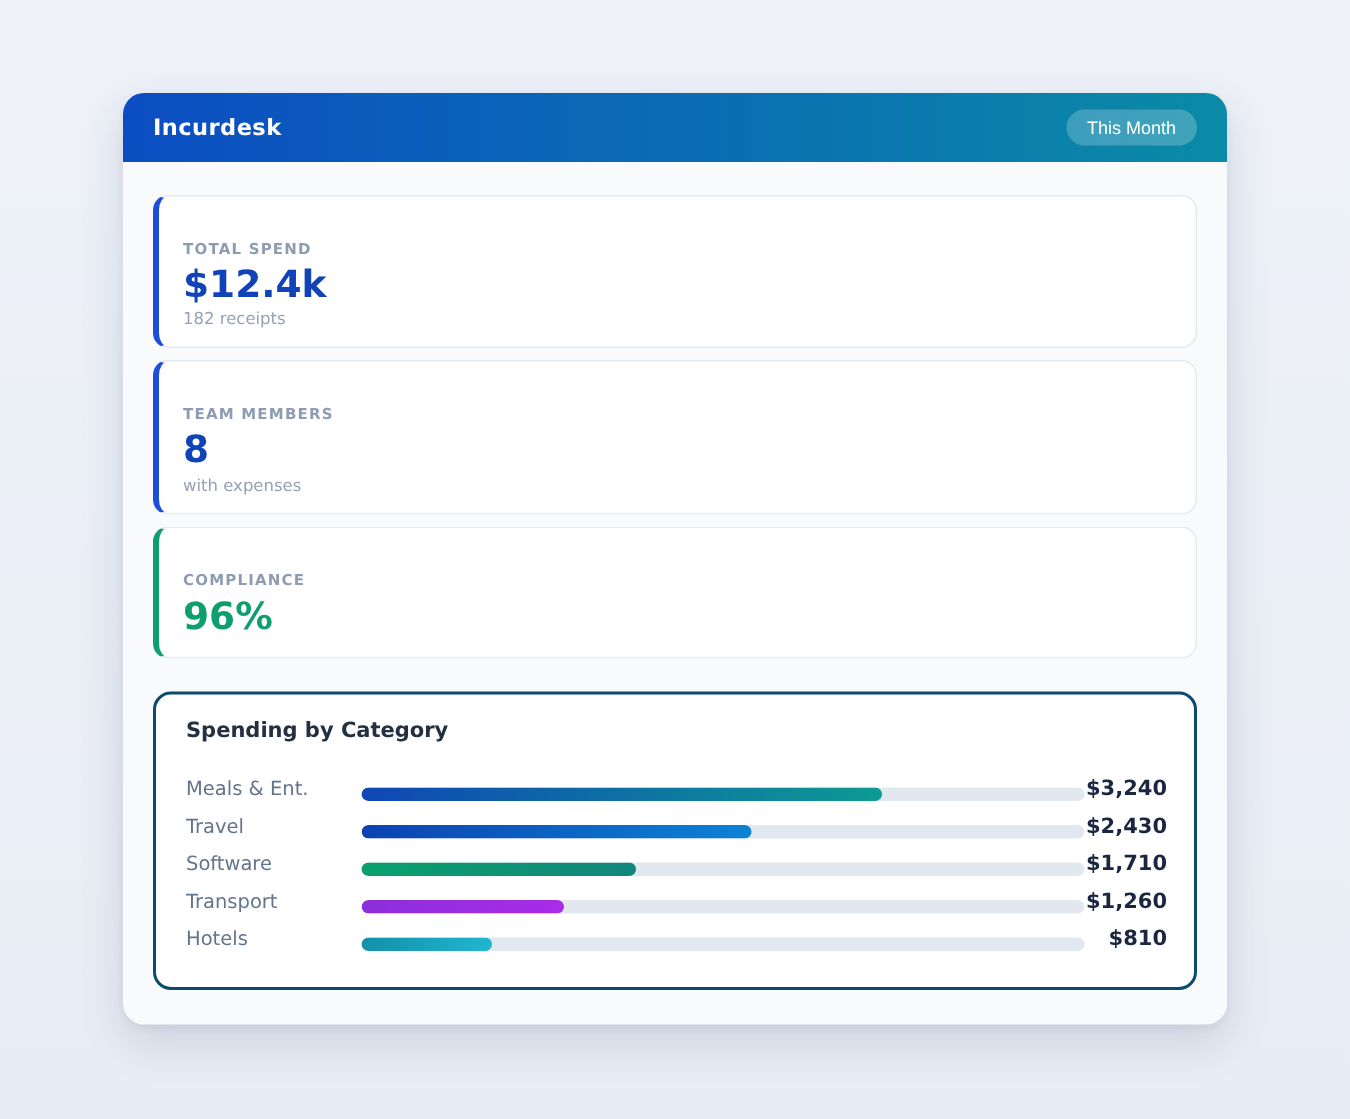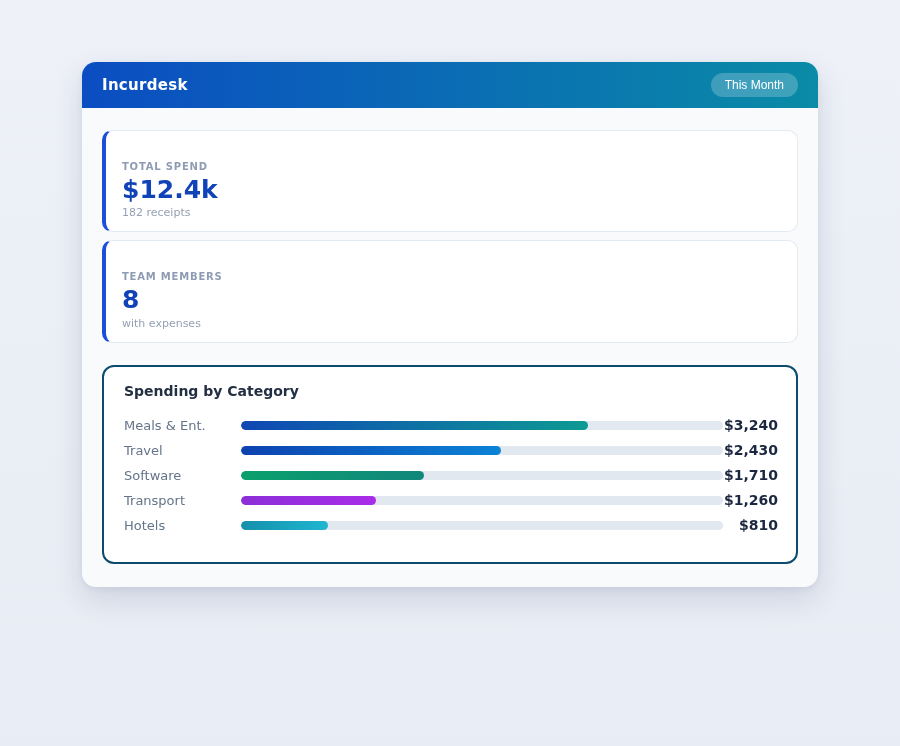--- a/index.html
+++ b/index.html
@@ -81,21 +81,21 @@
   }
   .chart-title {
     font-size: 14px;
     font-weight: bold;
     color: #232f42;
     margin-left: 2px;
     margin-bottom: 14px;
   }
   .chart-row {
     display: flex;
-    align-items: center;
+    align-items: flex-end;
     height: 25px;
   }
   .row-label {
     width: 119px;
     flex: 0 0 119px;
     font-size: 13px;
     color: #64748b;
     padding-left: 2px;
   }
   .row-track {
@@ -132,20 +132,24 @@
         <div class="stat-card" style="border-left-color: rgb(29, 78, 216);">
           <div class="stat-label">TOTAL SPEND</div>
           <div class="stat-value" style="color: rgb(17, 67, 184);">$12.4k</div>
           <div class="stat-sub">182 receipts</div>
         </div>
         <div class="stat-card" style="border-left-color: rgb(29, 78, 216);">
           <div class="stat-label">TEAM MEMBERS</div>
           <div class="stat-value" style="color: rgb(17, 67, 184);">8</div>
           <div class="stat-sub">with expenses</div>
         </div>
+        <div class="stat-card" style="border-left-color: rgb(15, 159, 110);">
+          <div class="stat-label">COMPLIANCE</div>
+          <div class="stat-value" style="color: rgb(15, 159, 110);">96%</div>
+        </div>
       </div>
     <div class="chart-card">
       <div class="chart-title">Spending by Category</div>
       <div id="chart-rows">
           <div class="chart-row">
             <div class="row-label">Meals &amp; Ent.</div>
             <div class="row-track" style="background: rgb(226, 232, 240);">
               <div class="row-fill" style="width: 72%; background: linear-gradient(90deg, rgb(15, 71, 180) 0%, rgb(13, 154, 147) 100%);"></div>
             </div>
             <div class="row-value">$3,240</div>

